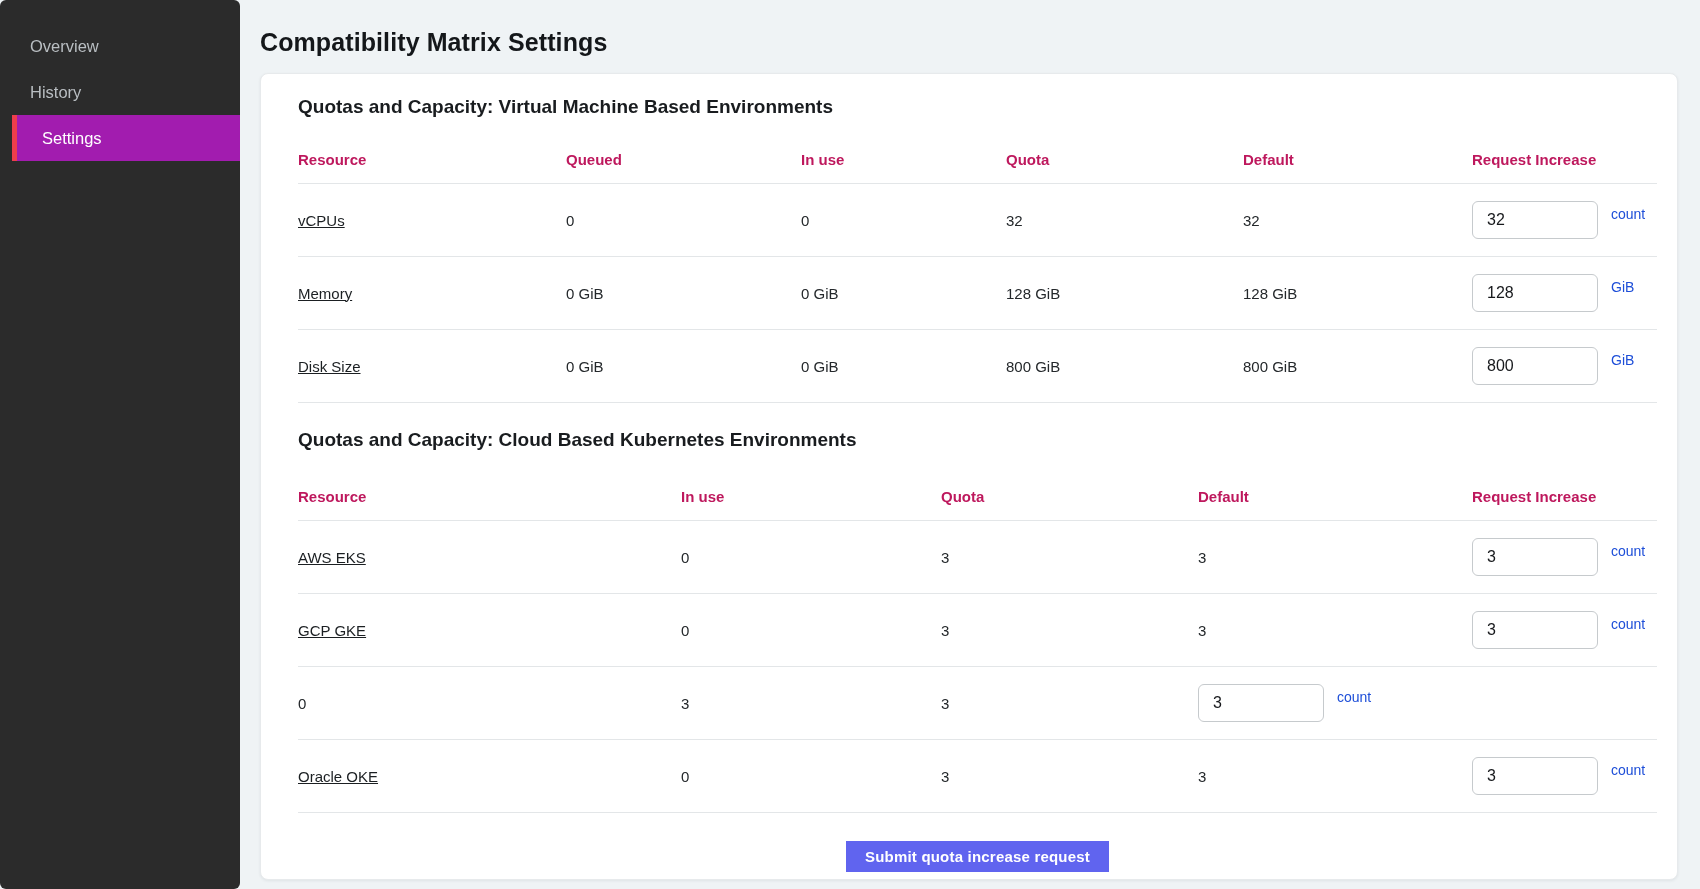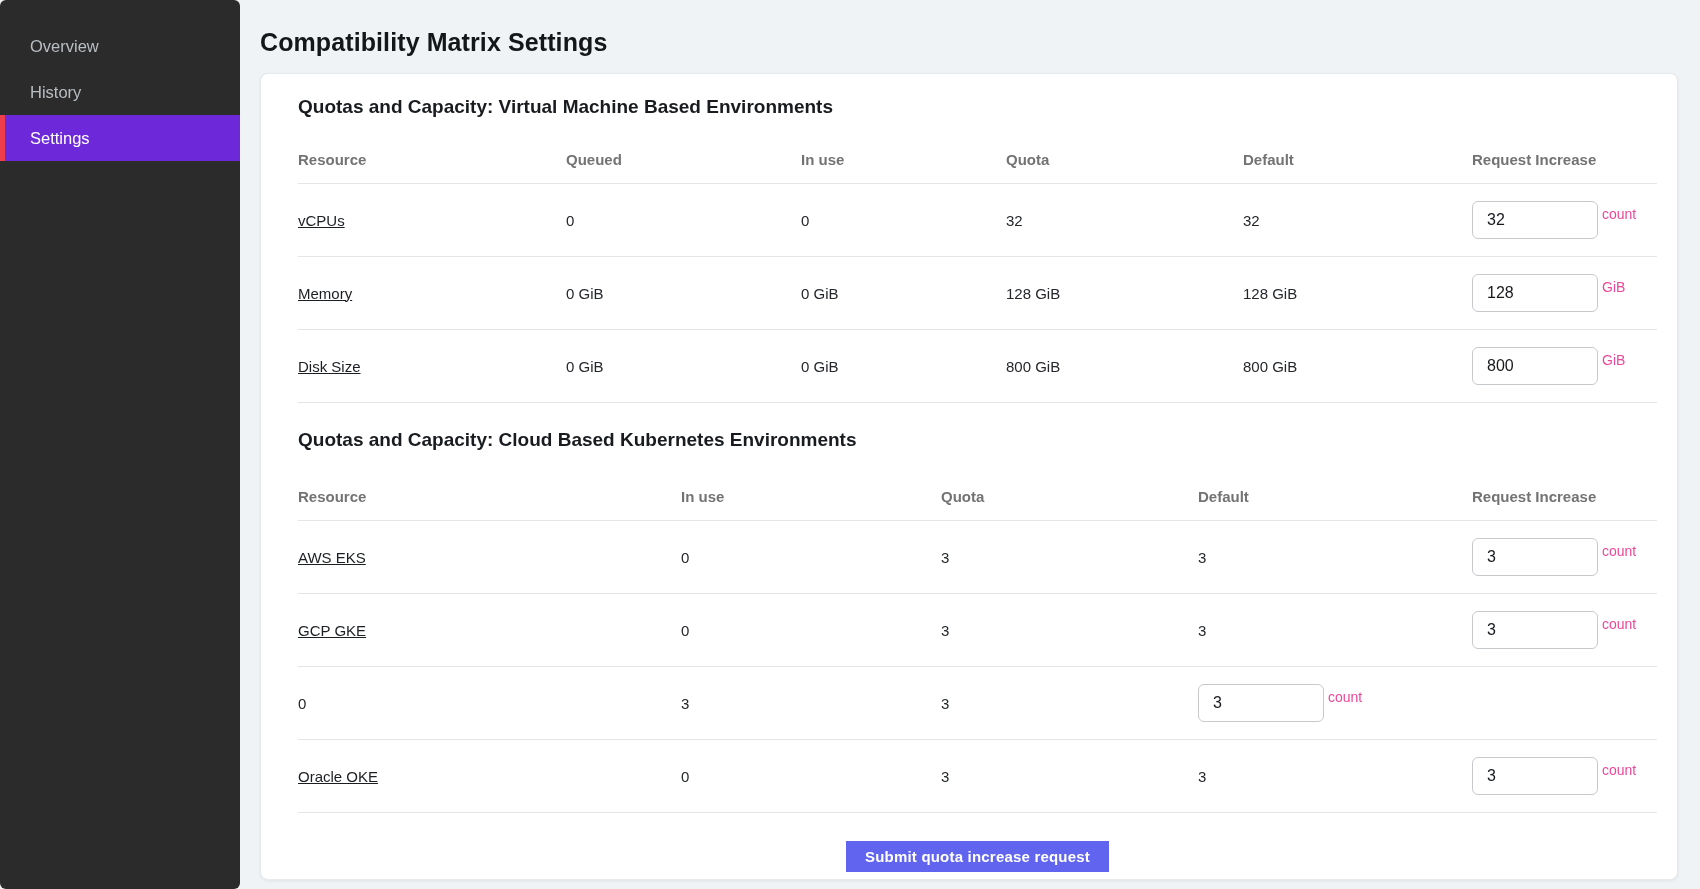--- a/index.html
+++ b/index.html
@@ -21,22 +21,23 @@
   .nav-item {
     position:relative;
     height:46px;
     display:flex; align-items:center;
     padding-left:30px;
     font-size:16.5px;
     color:#b9bec2;
     cursor:pointer;
   }
   .nav-item.active {
-    background:#6d28d9;
+    background:#a21caf;
     color:#ffffff;
+    margin-left:12px;
   }
   .nav-item.active .accent {
     position:absolute; left:0; top:0; bottom:0; width:5px;
     background:#ee3e4c;
   }
 
   
   .main {
     flex:1;
     padding:22px 22px 0 20px;
@@ -78,42 +79,42 @@
     display:grid;
     align-items:center;
     border-bottom:1px solid #e3e6e8;
   }
   .t1 { grid-template-columns:268px 235px 205px 237px 229px 1fr; }
   .t2 { grid-template-columns:383px 260px 257px 274px 1fr; }
   .thead { height:48px; }
   .hcell {
     font-size:15px;
     font-weight:700;
-    color:#737373;
+    color:#be185d;
   }
   .drow { height:73px; }
   .cell { font-size:15px; color:#24282b; }
   .cell.resource { font-weight:500; color:#1b1f22;text-decoration:underline; }
 
   .req-cell { display:flex; align-items:center; }
   .qinput {
     width:126px; height:38px;
     border:1px solid #c6cacd;
     border-radius:6px;
     padding:0 0 0 14px;
     font-family:"Liberation Sans", sans-serif;
     font-size:16px;
     color:#17191c;
     background:#fff;
     outline:none;
   }
   .unit {
-    margin-left:4px;
+    margin-left:13px;
     font-size:14px;
-    color:#ec4899;
+    color:#1d4ed8;
     transform:translateY(-6px);
   }
 
   .button-row {
     display:flex; justify-content:center;
     margin-top:28px;
   }
   .submit-btn {
     background:#6064ef;
     color:#ffffff;

